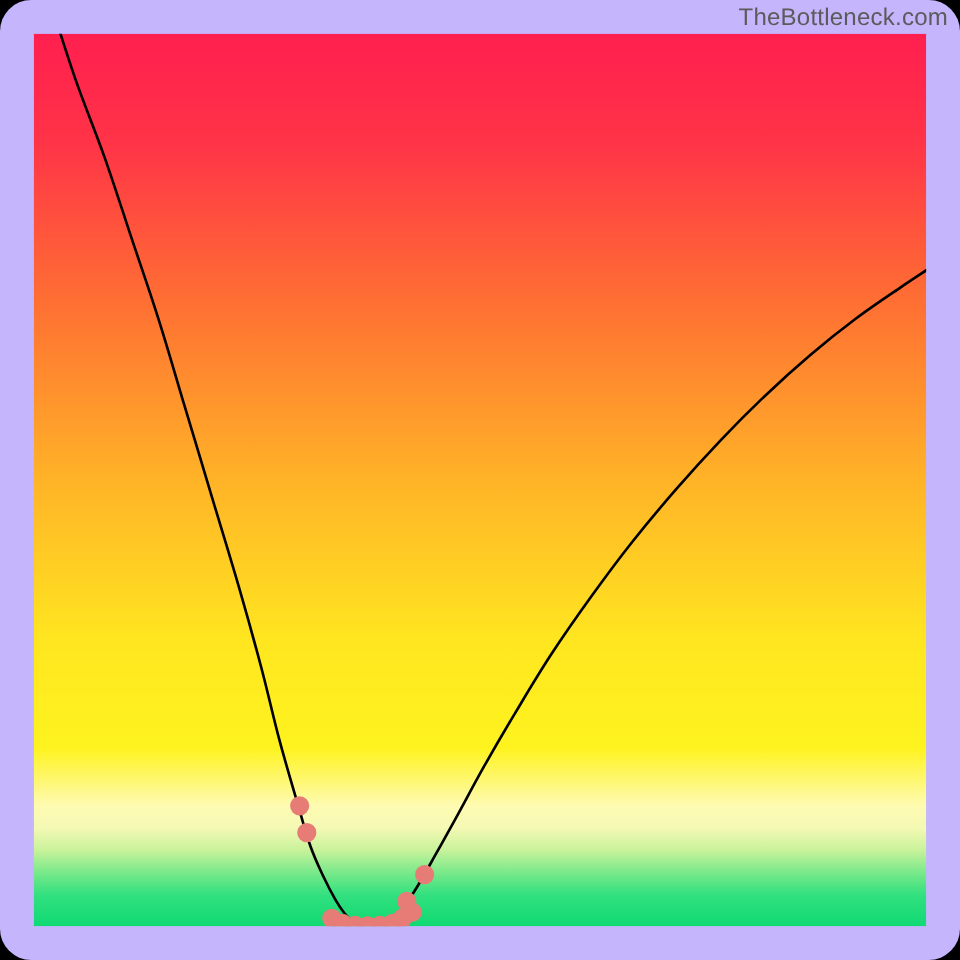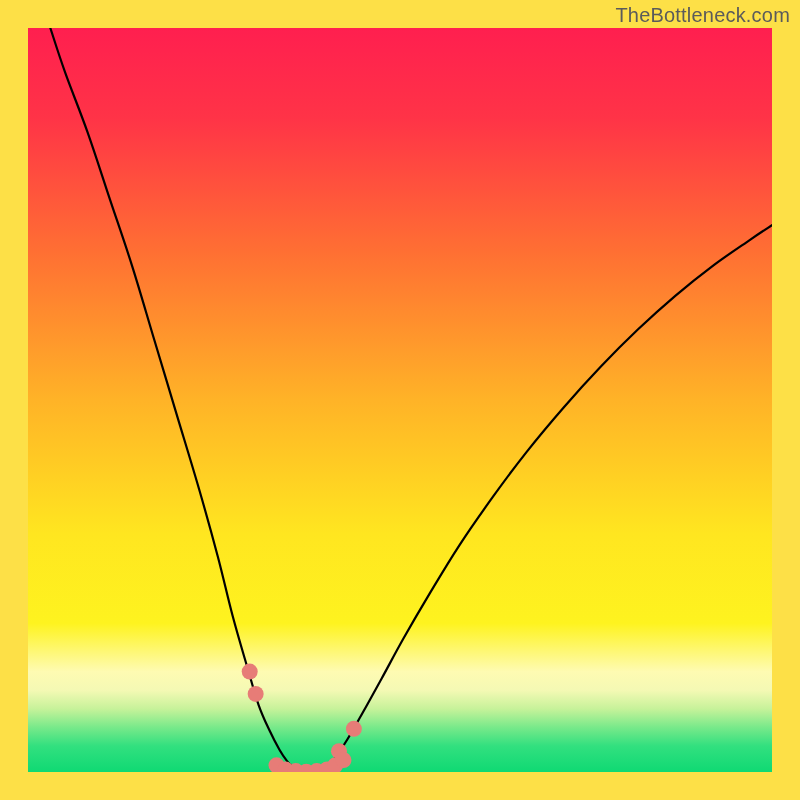--- a/index.html
+++ b/index.html
@@ -10,21 +10,22 @@
     background: #000;
     overflow: hidden;
     font-family: Arial, Helvetica, sans-serif;
   }
   .frame {
     position: absolute;
     top: 0;
     left: 0;
     width: 800px;
     height: 800px;
-    background: #fde047;
+    background: #c4b5fd;
+    border-radius: 26px;
   }
   .plot {
     position: absolute;
     top: 28px;
     left: 28px;
     width: 744px;
     height: 744px;
     overflow: hidden;
   }
   .gradient {

